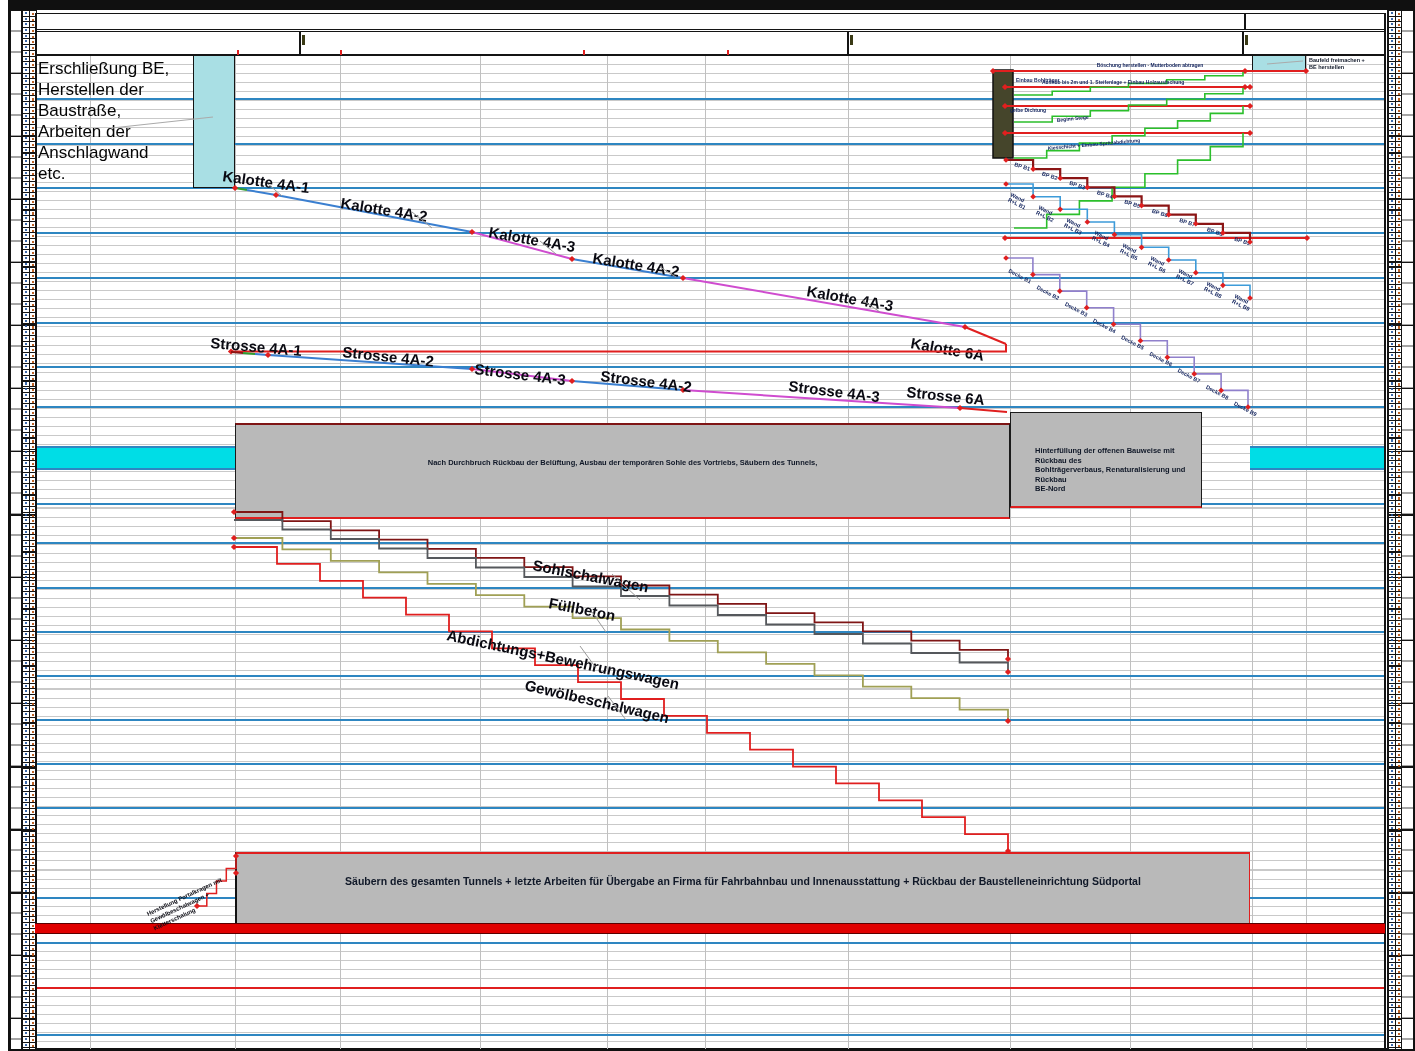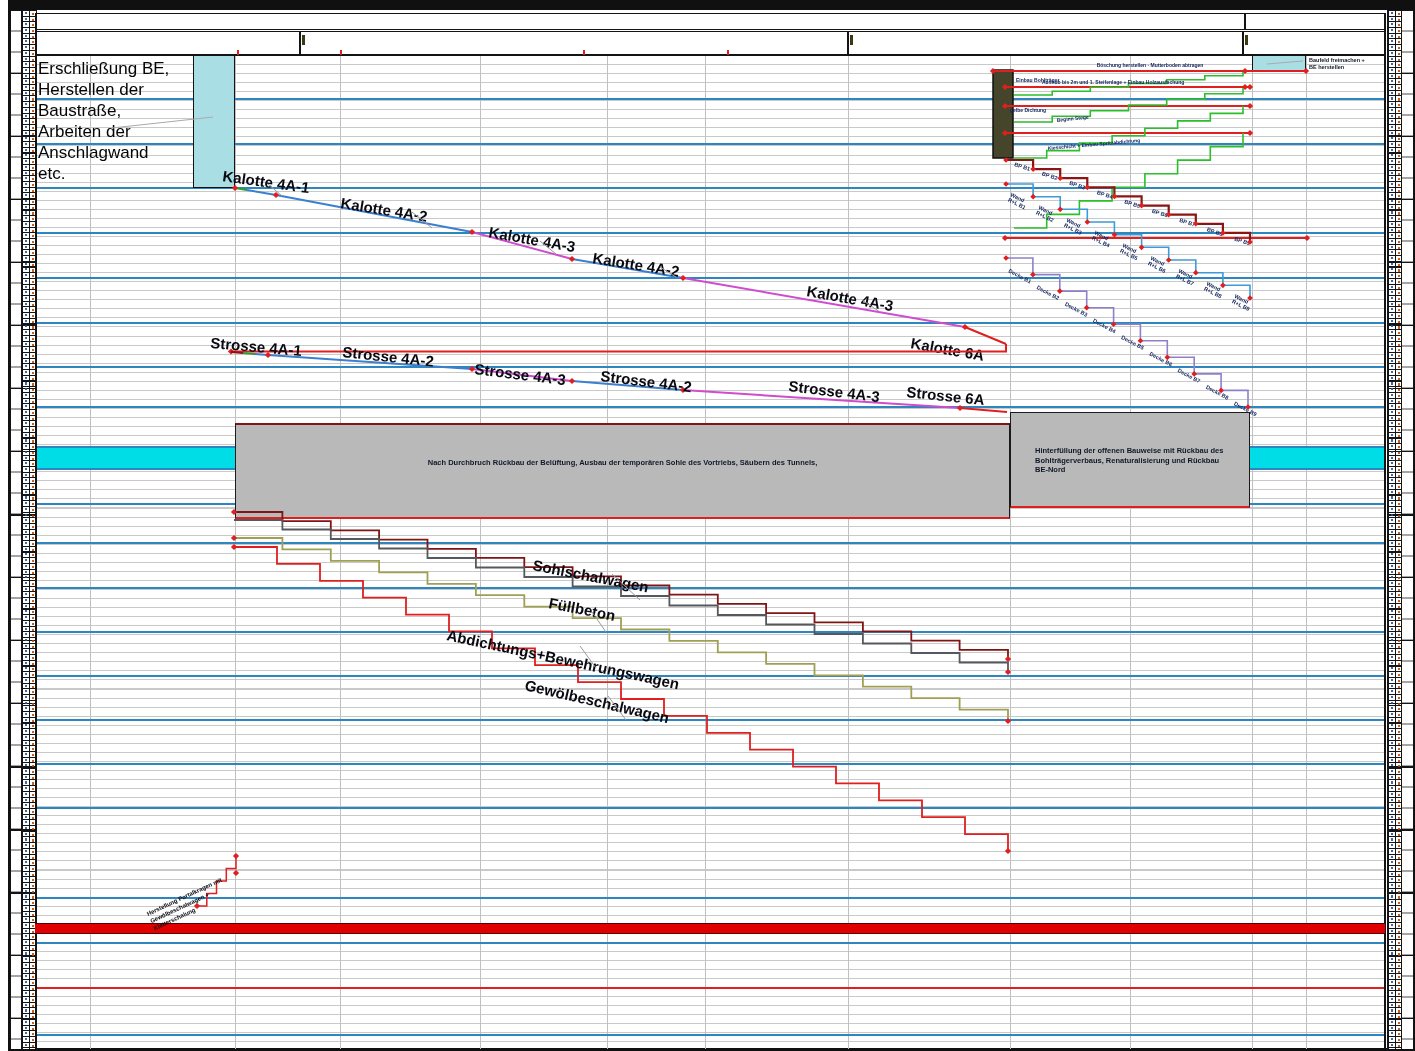--- a/index.html
+++ b/index.html
@@ -34,21 +34,21 @@
   .g2{top:31px;height:24px;}
   .gdiv{position:absolute;top:0;width:2px;height:100%;background:#141414;}
   
   #chartbg{left:35px;top:55px;width:1350px;height:994px;
      background:repeating-linear-gradient(180deg,#c9c9c9 0 1px,transparent 1px 9.05px);}
   
   .graybox{background:#b9b9b9;box-sizing:border-box;color:#101828;font-weight:bold;}
   #box1{left:235px;top:423px;width:775px;height:96px;border:1px solid #1b1b1b;
         border-top:2.5px solid #7f1515;border-bottom:2px solid #e01f1f;
         font-size:7.5px;line-height:9.5px;text-align:center;padding-top:33px;}
-  #box2{left:1010px;top:412px;width:240px;height:96px;border:1px solid #1b1b1b;
+  #box2{left:1010px;top:412px;width:192px;height:96px;border:1px solid #1b1b1b;
         border-bottom:2px solid #e01f1f;font-size:7.5px;line-height:9.5px;
         text-align:left;padding:33px 0 0 24px;}
   #box3{left:235px;top:852px;width:1015px;height:73px;border:1px solid #e01f1f;
         border-top:2.5px solid #e01f1f;border-left:2.5px solid #111;
         font-size:10.5px;line-height:13px;text-align:center;padding-top:21px;}
   #redbar{left:35px;top:923px;width:1350px;height:9px;background:#e00000;
           border-top:1px solid #5a0000;border-bottom:1px solid #5a0000;}
   .cyanbox{background:#a9dfe4;border:1.5px solid #141414;box-sizing:border-box;}
   #cyan1{left:193px;top:55px;width:42px;height:133px;}
   #cyan2{left:1252px;top:55px;width:54px;height:17px;border-width:1px;}
@@ -128,20 +128,23 @@
       <div class="abs" style="left: 727px; top: 50px; width: 2px; height: 5px; background: rgb(224, 31, 31);"></div>
     </div>
 
   <div class="abs graybox" id="box1">
       <div>Nach Durchbruch Rückbau der Belüftung, Ausbau der temporären Sohle des Vortriebs, Säubern des Tunnels,</div>
     </div>
   <div class="abs graybox" id="box2">
       <div>Hinterfüllung der offenen Bauweise mit Rückbau des</div>
       <div>Bohlträgerverbaus, Renaturalisierung und Rückbau</div>
       <div>BE-Nord</div>
+    </div>
+  <div class="abs graybox" id="box3">
+      <div>Säubern des gesamten Tunnels + letzte Arbeiten für Übergabe an Firma für Fahrbahnbau und Innenausstattung + Rückbau der Baustelleneinrichtung Südportal</div>
     </div>
   <div class="abs" id="redbar"></div>
 
   <div class="abs cyanbox" id="cyan1"></div>
   <div class="abs cyanbox" id="cyan2"></div>
 
   <div class="abs" id="note-tl">
       <div>Erschließung BE,</div>
       <div>Herstellen der</div>
       <div>Baustraße,</div>

